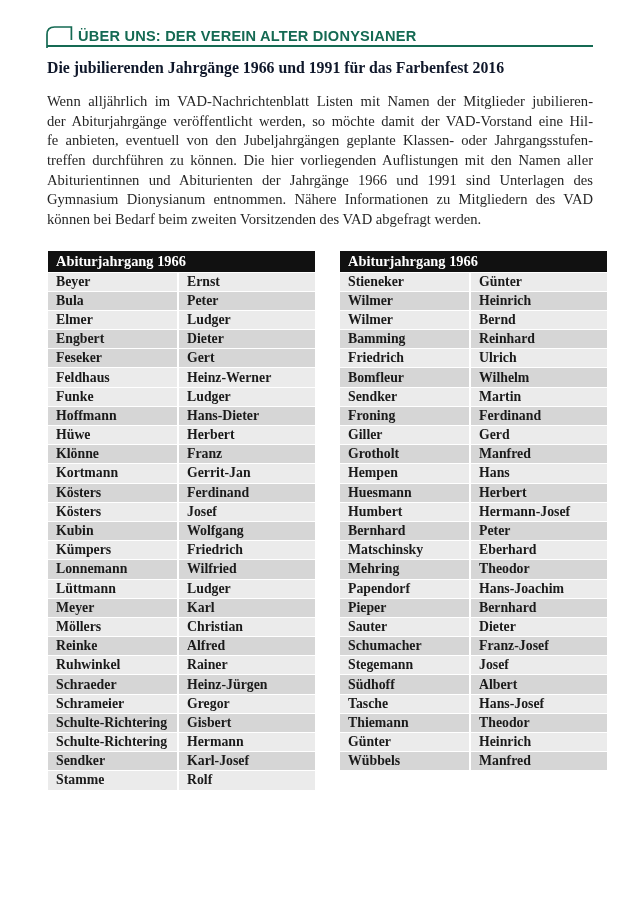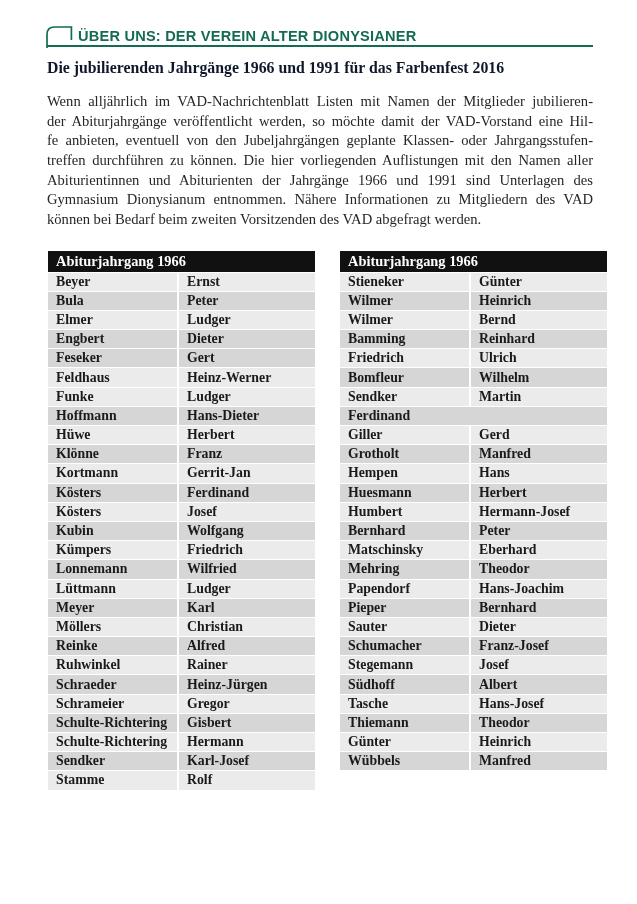--- a/index.html
+++ b/index.html
@@ -241,20 +241,21 @@
       </div>
       <div class="trow dark">
         <div class="cell c1">Bomfleur</div>
         <div class="cell c2">Wilhelm</div>
       </div>
       <div class="trow light">
         <div class="cell c1">Sendker</div>
         <div class="cell c2">Martin</div>
       </div>
       <div class="trow dark">
+        <div class="cell c1">Froning</div>
         <div class="cell c2">Ferdinand</div>
       </div>
       <div class="trow light">
         <div class="cell c1">Giller</div>
         <div class="cell c2">Gerd</div>
       </div>
       <div class="trow dark">
         <div class="cell c1">Grotholt</div>
         <div class="cell c2">Manfred</div>
       </div>

